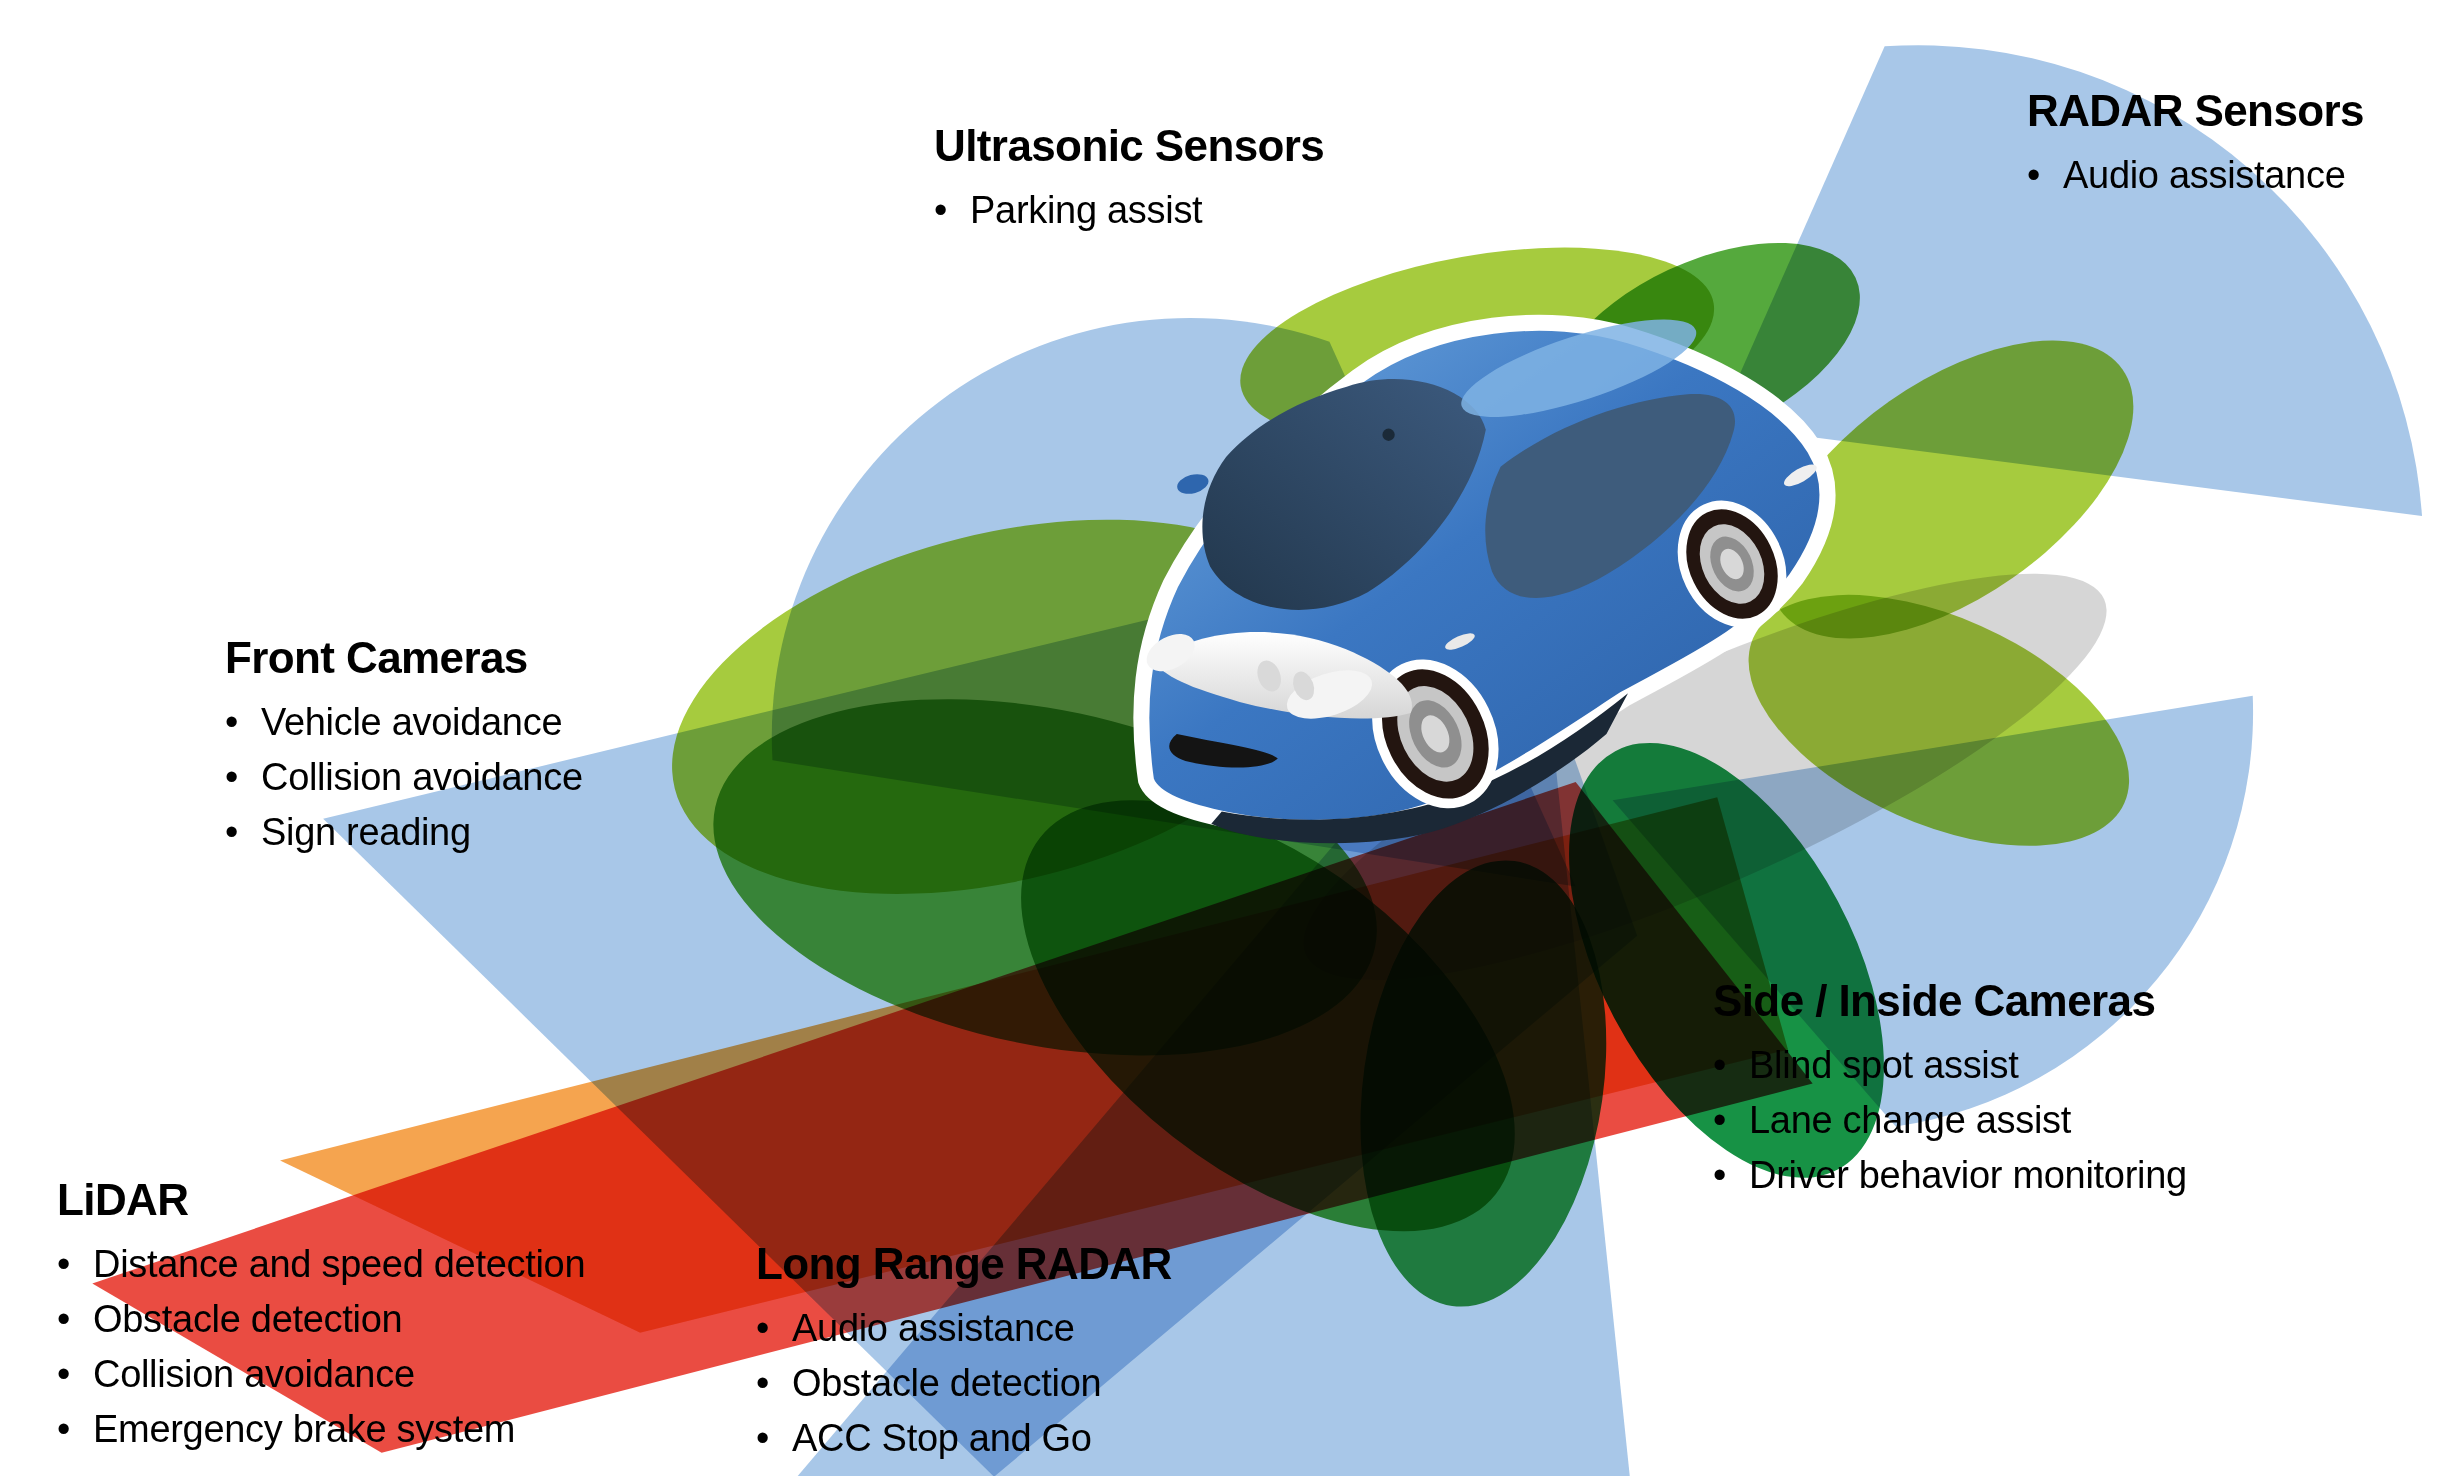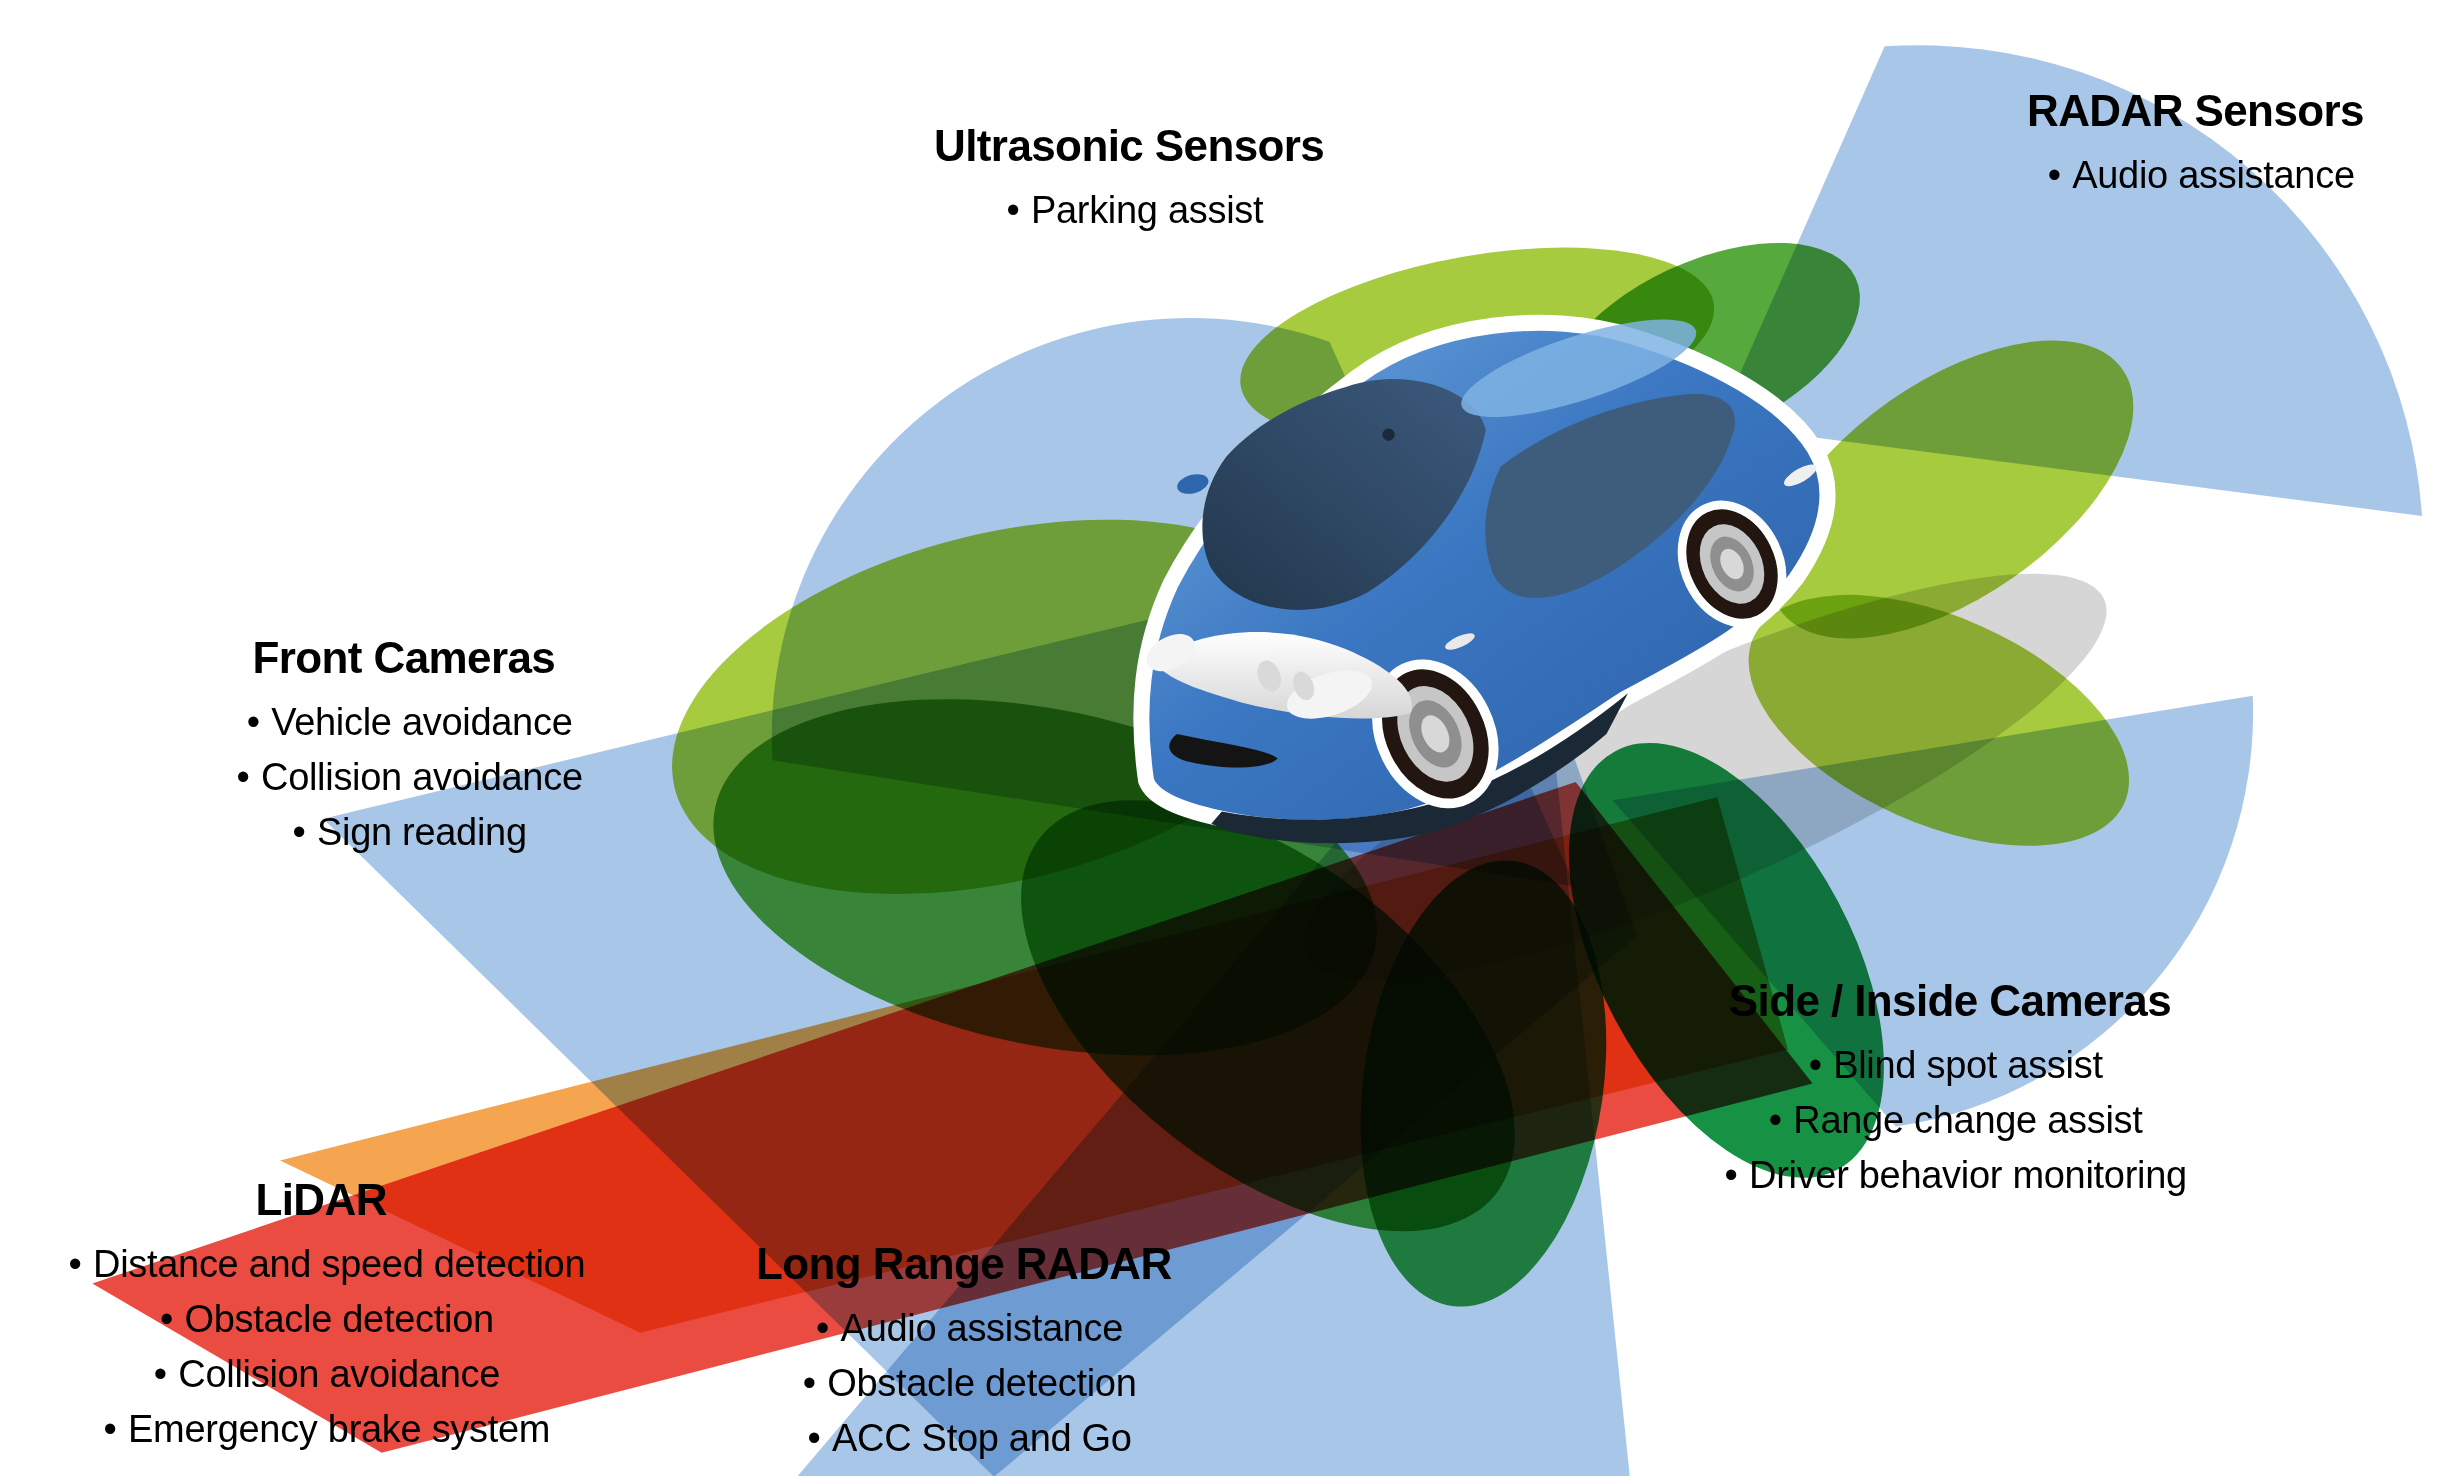--- a/index.html
+++ b/index.html
@@ -1,18 +1,18 @@
 <!DOCTYPE html>
 <html style="font-size:9.8px"><head>
 <meta charset="utf-8">
 <style>
   html,body{margin:0;padding:0;background:#ffffff;}
   body{width:2462px;height:1477px;position:relative;overflow:hidden;
        font-family:"Liberation Sans",sans-serif;}
-  #stage{position:absolute;left:0;top:0;width:2462px;height:1477px;text-align:center;}
+  #stage{position:absolute;left:0;top:0;width:2462px;height:1477px;}
   svg#diagram{position:absolute;left:0;top:0;width:2462px;height:1477px;isolation:isolate;}
   .mult{mix-blend-mode:multiply;}
   .label{position:absolute;color:#000;white-space:nowrap;z-index:5;}
   .ltitle{font-size:44px;font-weight:700;line-height:50px;letter-spacing:-0.6px;margin-bottom:12.3px;}
   .litem{font-size:38px;font-weight:400;line-height:55px;letter-spacing:-0.3px;}
   .bullet{display:inline-block;width:36px;}
 </style>
 </head>
 <body>
 
@@ -143,21 +143,21 @@
   <div class="label" style="left:225px;top:633px">
     <div class="ltitle">Front Cameras</div>
     <div class="litem"><span class="bullet">•</span><span>Vehicle avoidance</span></div>
     <div class="litem"><span class="bullet">•</span><span>Collision avoidance</span></div>
     <div class="litem"><span class="bullet">•</span><span>Sign reading</span></div>
   </div>
 
   <div class="label" style="left:1713px;top:976px">
     <div class="ltitle">Side / Inside Cameras</div>
     <div class="litem"><span class="bullet">•</span><span>Blind spot assist</span></div>
-    <div class="litem"><span class="bullet">•</span><span>Range change assist</span></div>
+    <div class="litem"><span class="bullet">•</span><span>Lane change assist</span></div>
     <div class="litem"><span class="bullet">•</span><span>Driver behavior monitoring</span></div>
   </div>
 
   <div class="label" style="left:57px;top:1175px">
     <div class="ltitle">LiDAR</div>
     <div class="litem"><span class="bullet">•</span><span>Distance and speed detection</span></div>
     <div class="litem"><span class="bullet">•</span><span>Obstacle detection</span></div>
     <div class="litem"><span class="bullet">•</span><span>Collision avoidance</span></div>
     <div class="litem"><span class="bullet">•</span><span>Emergency brake system</span></div>
   </div>

